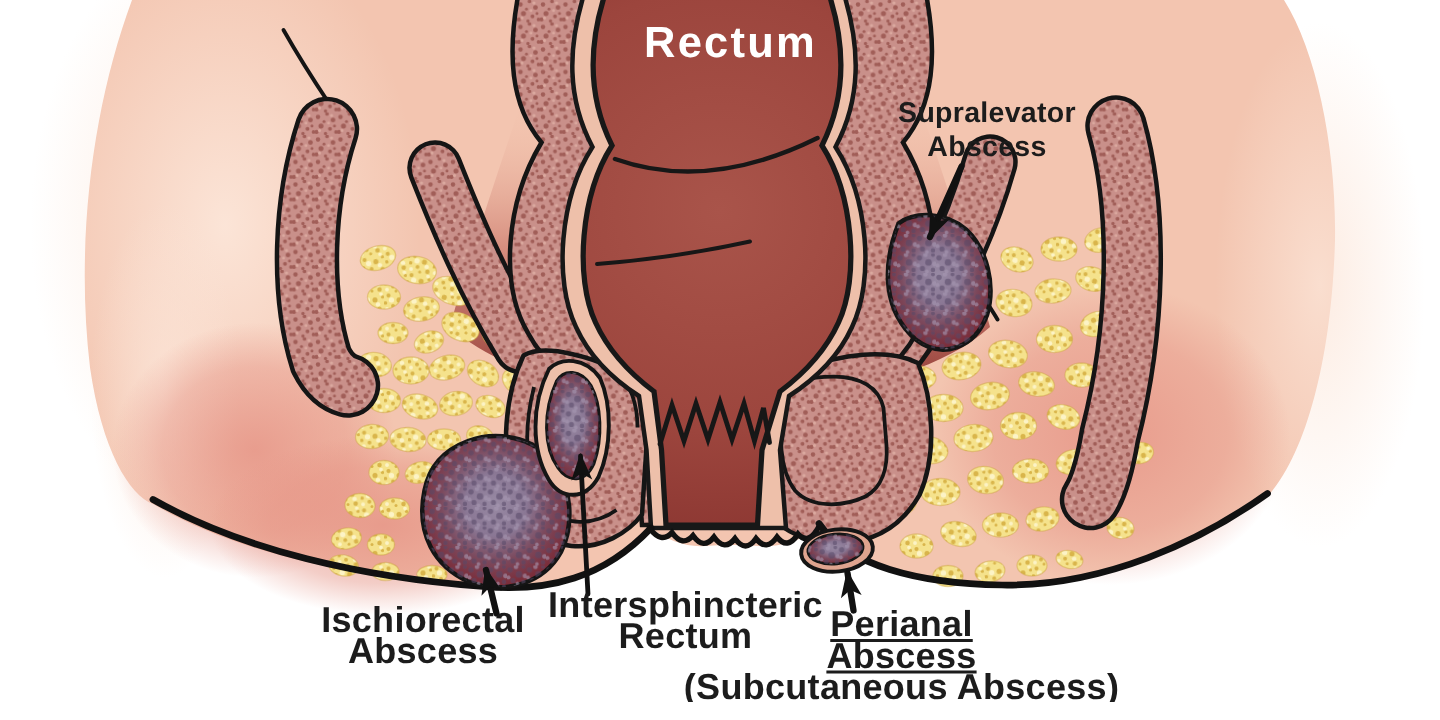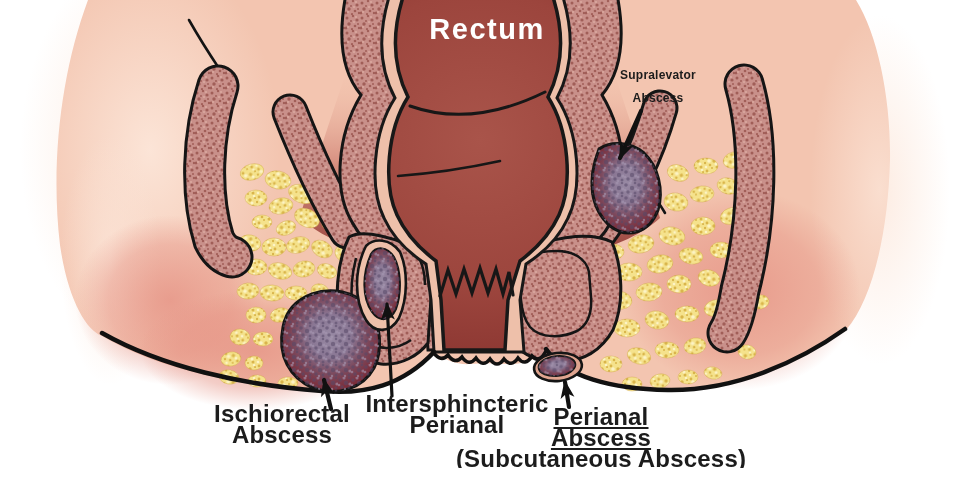--- a/index.html
+++ b/index.html
@@ -3,21 +3,21 @@
 <meta charset="utf-8">
 <style>
   html,body{margin:0;padding:0;background:#fff;}
   #stage{position:relative;width:960px;height:468px;overflow:hidden;background:#4d7c0f;
          font-family:"Liberation Sans",sans-serif;}
   #stage svg{position:absolute;left:0;top:0;}
   .lbl{position:absolute;transform:translateX(-50%);text-align:center;white-space:pre-line;
        font-weight:bold;font-size:24px;line-height:21px;color:#1c1c1c;letter-spacing:.2px;
        pointer-events:none;}
   #lbl-rectum{left:487px;top:13px;font-size:29px;line-height:32px;color:#ffffff;letter-spacing:1.5px;}
-  #lbl-supralevator{left:658px;top:64px;font-size:12px;line-height:23px;}
+  #lbl-supralevator{left:658px;top:64px;font-size:19px;line-height:23px;}
   #lbl-ischiorectal{left:282px;top:403px;}
   #lbl-intersphincteric{left:457px;top:393px;}
   #lbl-perianal{left:601px;top:406px;text-decoration:underline;}
 </style>
 </head>
 <body>
 
 <div id="stage">
 <svg width="960" height="480" viewBox="0 0 960 480">
   <defs>
@@ -295,17 +295,17 @@
     <path d="M569,407 L565,382" stroke-width="4.2" marker-end="url(#ah)"></path>
   </g>
 </svg>
 
   <div class="lbl" id="lbl-rectum">Rectum</div>
   <div class="lbl" id="lbl-supralevator">Supralevator
 Abscess</div>
   <div class="lbl" id="lbl-ischiorectal">Ischiorectal
 Abscess</div>
   <div class="lbl" id="lbl-intersphincteric">Intersphincteric
-Perianal</div>
+Rectum</div>
   <div class="lbl" id="lbl-perianal">Perianal
 Abscess
 (Subcutaneous Abscess)</div>
 </div>
 
 </body></html>

